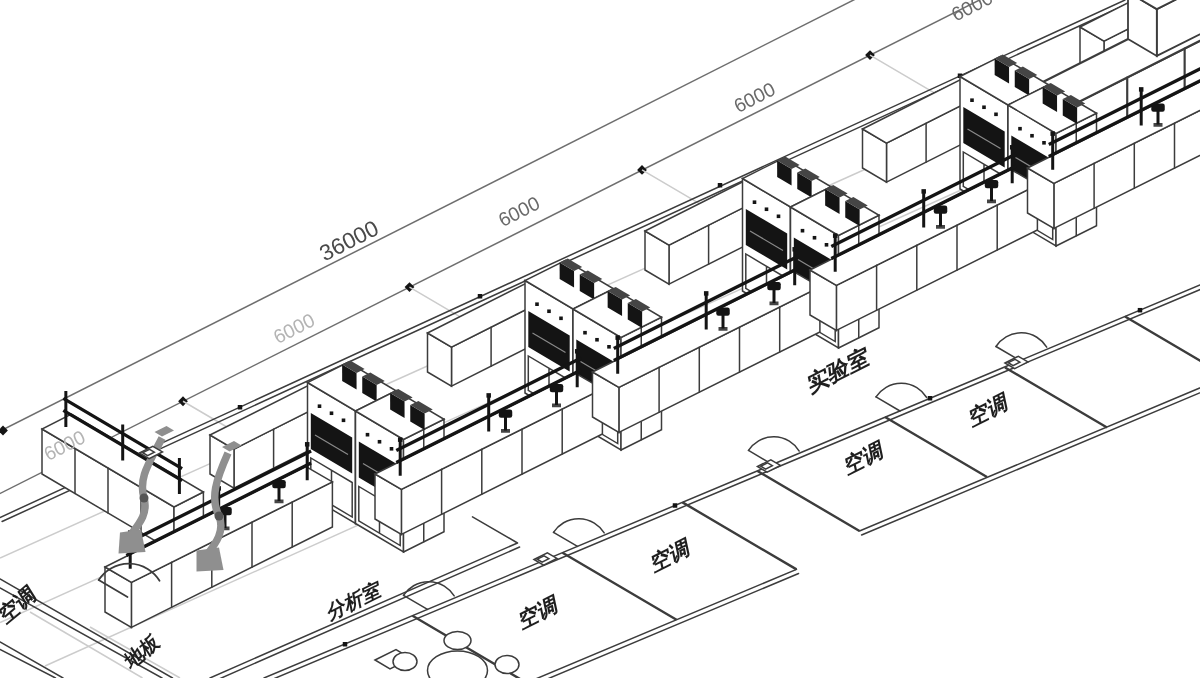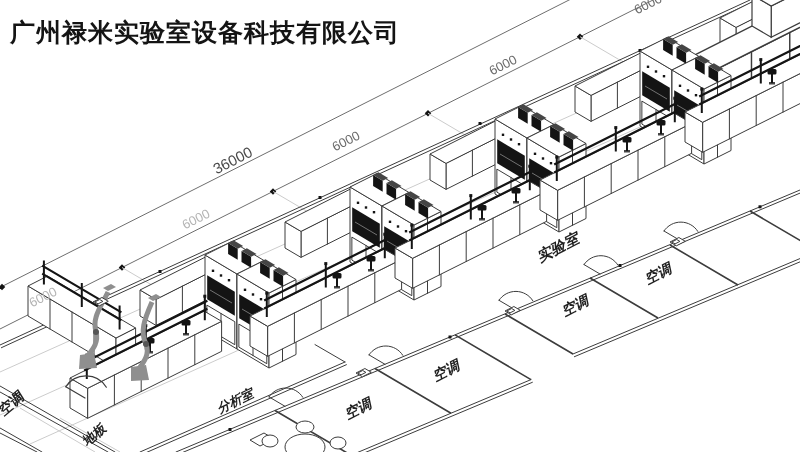--- a/index.html
+++ b/index.html
@@ -29,21 +29,20 @@
   .dimtxt.big{font-size:15px;fill:#4a4a4a;}
   .dimtxt.faint{fill:var(--dim-text-faint);}
   .roomtxt{fill:var(--room-text);font-size:14px;font-weight:bold;text-anchor:middle;}
   .roomtxt.lg{font-size:15px;}
   .roomtxt.sm{font-size:13px;}
 </style>
 </head>
 <body>
 
 <div class="stage">
-  <div class="title">广州禄米实验室设备科技有限公司</div>
 
   <svg width="800" height="452" viewBox="0 0 800 452">
     <defs>
 
       <g id="fh-unit">
         <path class="fw" d="M0 0 L32 19 L32 -56 L0 -75 Z"></path>
         <path class="fw" d="M32 19 L59 5.5 L59 -69.5 L32 -56 Z"></path>
         <path class="ln" d="M45.5 12.2 L45.5 -62.7"></path>
         <path class="fw" d="M0 -75 L32 -56 L59 -69.5 L27 -88.5 Z"></path>
         <path class="dk" d="M2.2 -30.7 L29.8 -14.3 L29.8 -38.3 L2.2 -54.7 Z"></path>

